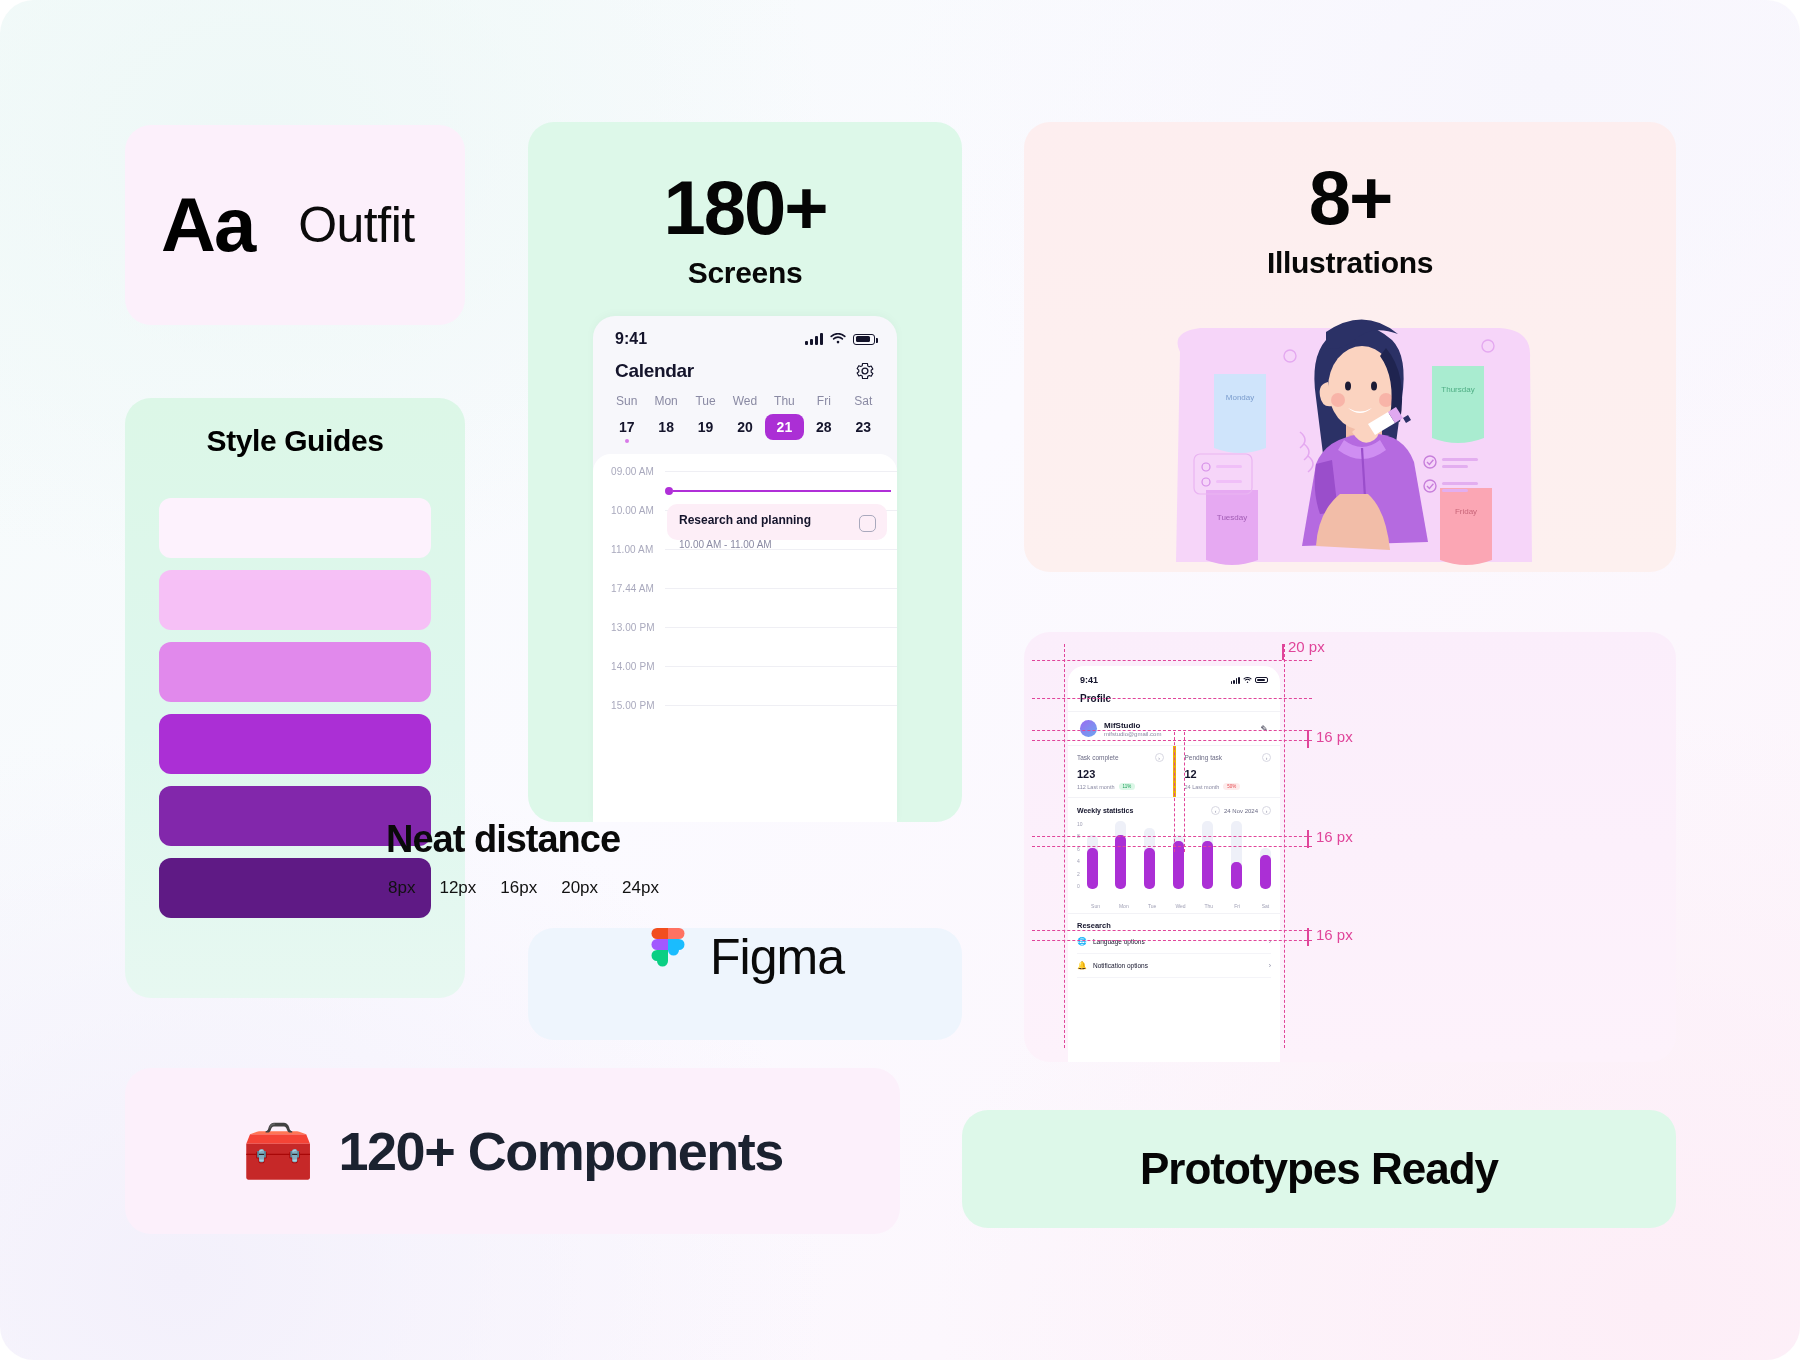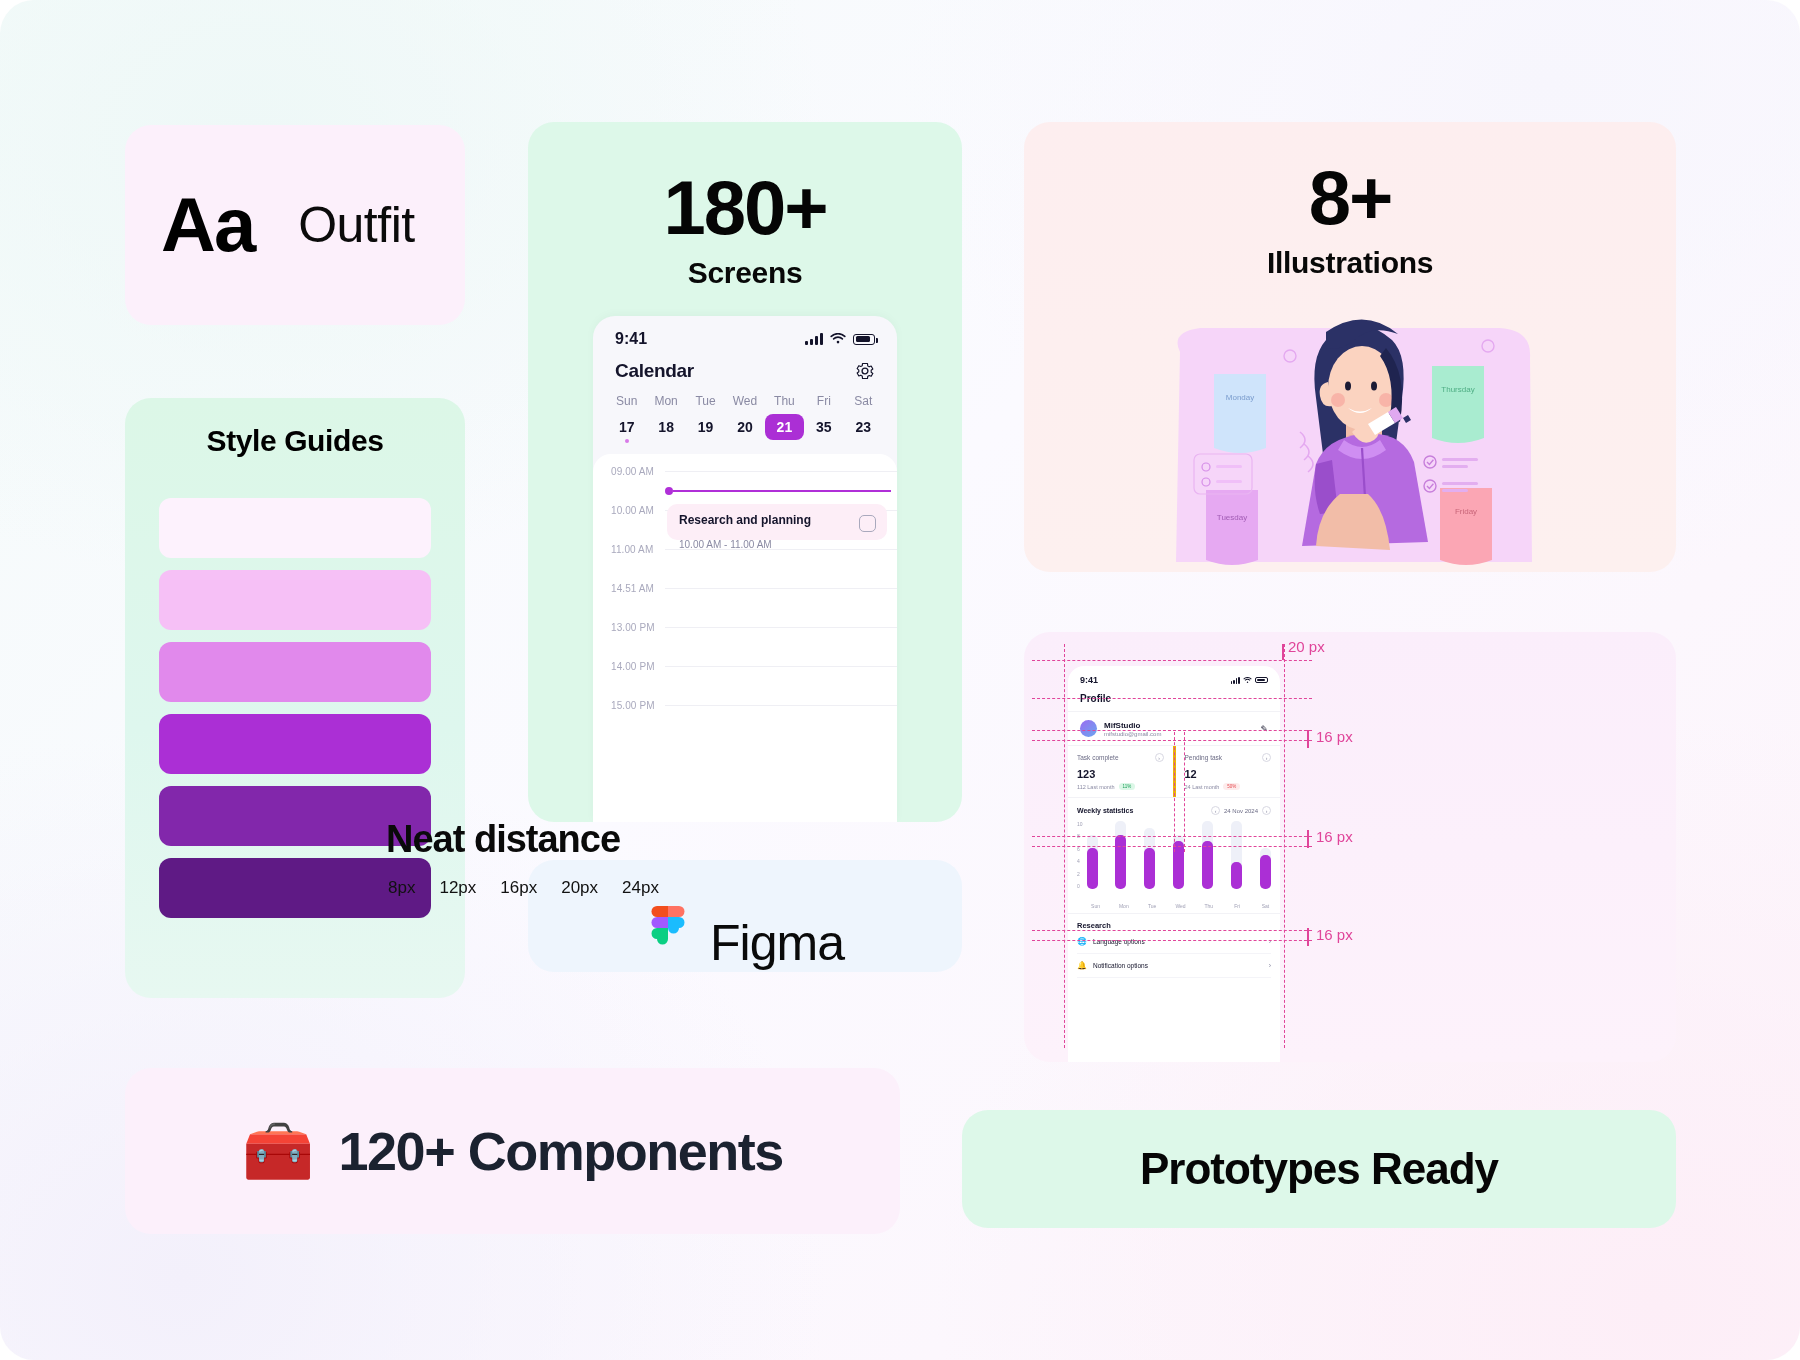--- a/index.html
+++ b/index.html
@@ -100,22 +100,22 @@
   .nowline .l{ flex:1; height:1.5px; background:#b02fd8;}
   .ev{ position:absolute; left:74px; right:10px; border-radius:10px; padding:9px 12px; }
   .ev h4{ font-size:12px; font-weight:700; color:#14142b; }
   .ev p{ font-size:10px; color:#8a8aa3; margin-top:12px; }
   .ev .cb{ position:absolute; right:11px; top:11px; width:17px;height:17px;border:1.5px solid #a9a9bd;border-radius:5px;}
   .ev.pink{ background:#fdeef7; }
   .ev.blue{ background:#eaf2fd; }
 
   
   #figma-card{
-    left:528px; top:860px; width:434px; height:112px;
-    background:#eef5fd; display:flex; align-items:flex-end; justify-content:center; gap:20px;
+    left:528px; top:928px; width:434px; height:112px;
+    background:#eef5fd; display:flex; align-items:flex-start; justify-content:center; gap:20px;
   }
   .figma-word{ font-size:50px; font-weight:400; color:#0a0a0a; letter-spacing:-1px; }
 
   
   #illus-card{
     left:1024px; top:122px; width:652px; height:450px;
     background:linear-gradient(180deg,#fdeeef 0%, #fdf0ef 100%);
     overflow:hidden;
   }
   #illus-card .big-num{ margin-top:38px; }
@@ -273,39 +273,39 @@
         <span>Fri</span>
         <span>Sat</span>
       </div>
 
       <div class="days-row">
         <span class="dot-mark">17</span>
         <span>18</span>
         <span>19</span>
         <span>20</span>
         <span class="sel">21</span>
-        <span>35</span>
+        <span>28</span>
         <span>23</span>
       </div>
 
       <div class="agenda">
         <div class="slot">
             <span class="t">09.00 AM</span>
             <span class="ln"></span>
           </div>
         <div class="slot">
             <span class="t">10.00 AM</span>
             <span class="ln"></span>
           </div>
         <div class="slot">
             <span class="t">11.00 AM</span>
             <span class="ln"></span>
           </div>
         <div class="slot">
-            <span class="t">14.51 AM</span>
+            <span class="t">17.44 AM</span>
             <span class="ln"></span>
           </div>
         <div class="slot">
             <span class="t">13.00 PM</span>
             <span class="ln"></span>
           </div>
         <div class="slot">
             <span class="t">14.00 PM</span>
             <span class="ln"></span>
           </div>

